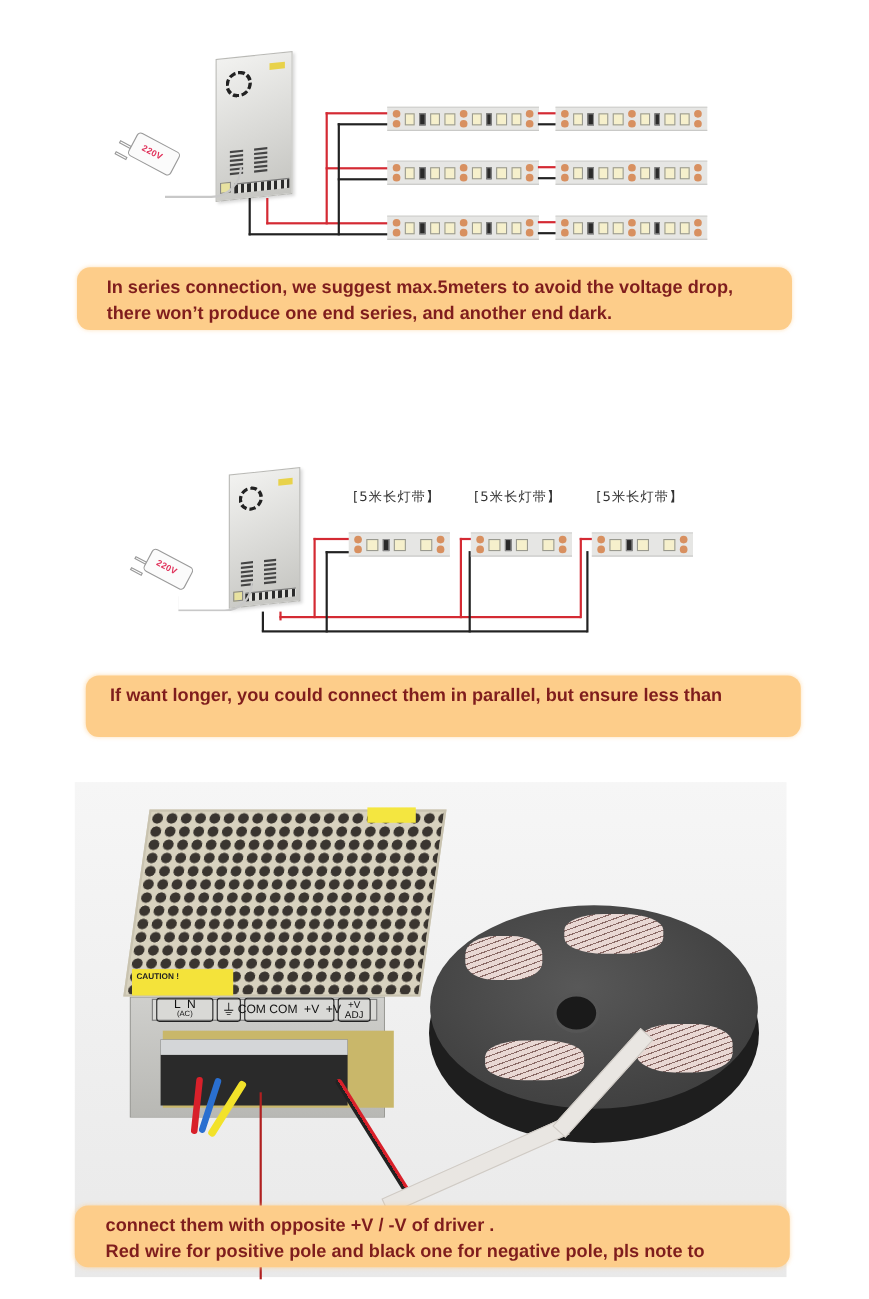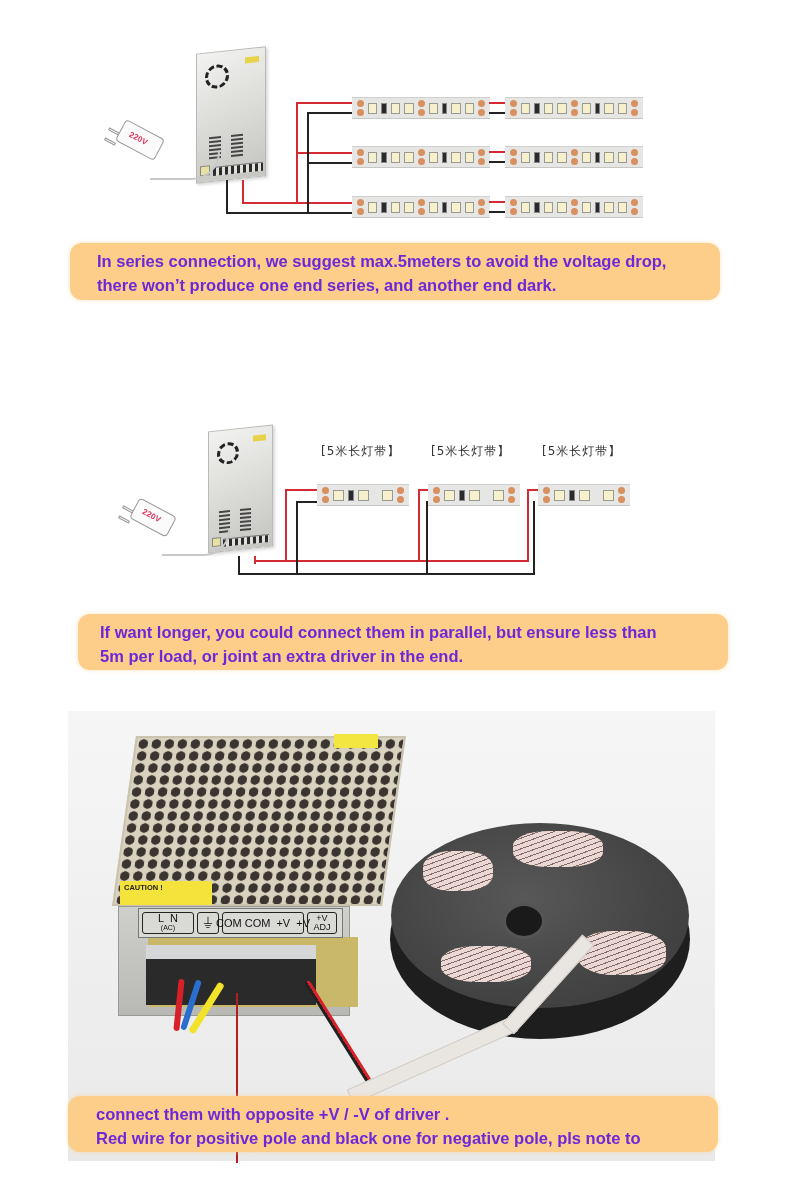--- a/index.html
+++ b/index.html
@@ -44,21 +44,21 @@
   .strip .pads { display: flex; flex-direction: column; gap: 2px; margin: 0 2px; }
   .strip .led { width: 11px; height: 11px; background: #f6f0cc; border: 1.5px solid #9a9a90; margin: 0 2px; }
   .strip .res { width: 6px; height: 11px; background: #2a2a2a; border: 1px solid #888; margin: 0 2px; }
   .strip .gap { flex: 1; }
 
   .cn-label { position: absolute; font-family: "DejaVu Sans", sans-serif; font-size: 12px; color: #333; letter-spacing: 1px; }
 
   
   .callout {
     position: absolute; background: #fdcd8a; border-radius: 12px;
-    color: #6d28d9; font-size: 16.5px; line-height: 24px; font-weight: bold;
+    color: #7f1d1d; font-size: 16.5px; line-height: 24px; font-weight: bold;
     box-shadow: 0 0 4px rgba(253,205,138,0.6);
   }
   .callout span { display: block; white-space: nowrap; }
 
   
   .photo {
     position: absolute; left: 68px; top: 711px; width: 647px; height: 450px;
     background: linear-gradient(180deg, #f6f6f6 0%, #eeeeee 60%, #e9e9e9 100%);
     overflow: hidden;
   }
@@ -74,21 +74,21 @@
   .ph-caution {
     position: absolute; left: 52px; top: 170px; width: 92px; height: 24px; background: #f4e33a;
     font-size: 7.5px; color: #222; padding: 2px 4px; font-weight: bold;
   }
   .ph-psu-front {
     position: absolute; left: 50px; top: 195px; width: 232px; height: 110px;
     background: linear-gradient(180deg, #cfcfcc 0%, #b8b8b4 100%);
     border: 1px solid #9a9a95;
   }
   .ph-label-bar {
-    position: absolute; left: 70px; top: 197px; width: 205px; height: 30px;
+    position: absolute; left: 70px; top: 197px; width: 205px; height: 20px;
     background: #d9d9d6; border: 1px solid #777; display: flex; align-items: center; gap: 3px; padding: 0 3px;
   }
   .ph-label-bar .cell {
     border: 1.2px solid #222; border-radius: 3px; height: 22px; display: flex; align-items: center; justify-content: center;
     font-size: 11px; color: #111; font-family: "Liberation Sans Narrow", "Liberation Sans", sans-serif; padding: 0 3px; white-space: nowrap;
   }
   .ph-pcb { position: absolute; left: 80px; top: 226px; width: 210px; height: 70px; background: #c9b76a; }
   .ph-block {
     position: absolute; left: 78px; top: 234px; width: 170px; height: 60px; background: #2a2a2a;
     border-top: 14px solid #d4d6d8;
@@ -410,21 +410,20 @@
       <i class="led"></i>
       <div class="pads">
         <i class="pad"></i>
         <i class="pad"></i>
       </div>
   </div>
 </div>
 
 <div class="callout" style="left:78px; top:614px; width:650px; height:56px; padding:6px 0 0 22px;">
   <span>If want longer, you could connect them in parallel, but ensure less than</span>
-  <span>5m per load, or joint an extra driver in the end.</span>
 </div>
 
 <div class="photo">
   <div class="ph-psu-front"></div>
   <div class="ph-psu-top"></div>
   <div class="ph-psu-sticker"></div>
   <div class="ph-caution">
     <span>CAUTION !</span>
   </div>
   <div class="ph-pcb"></div>

